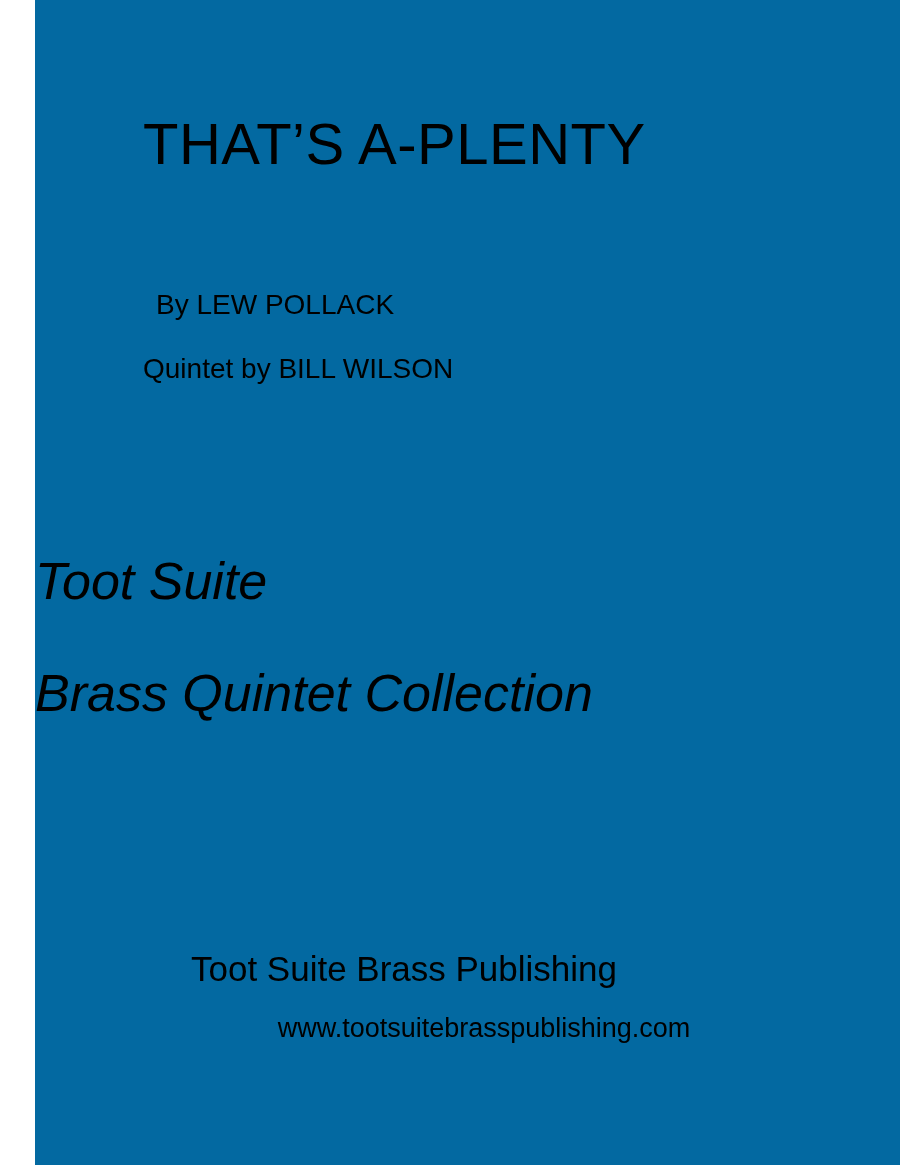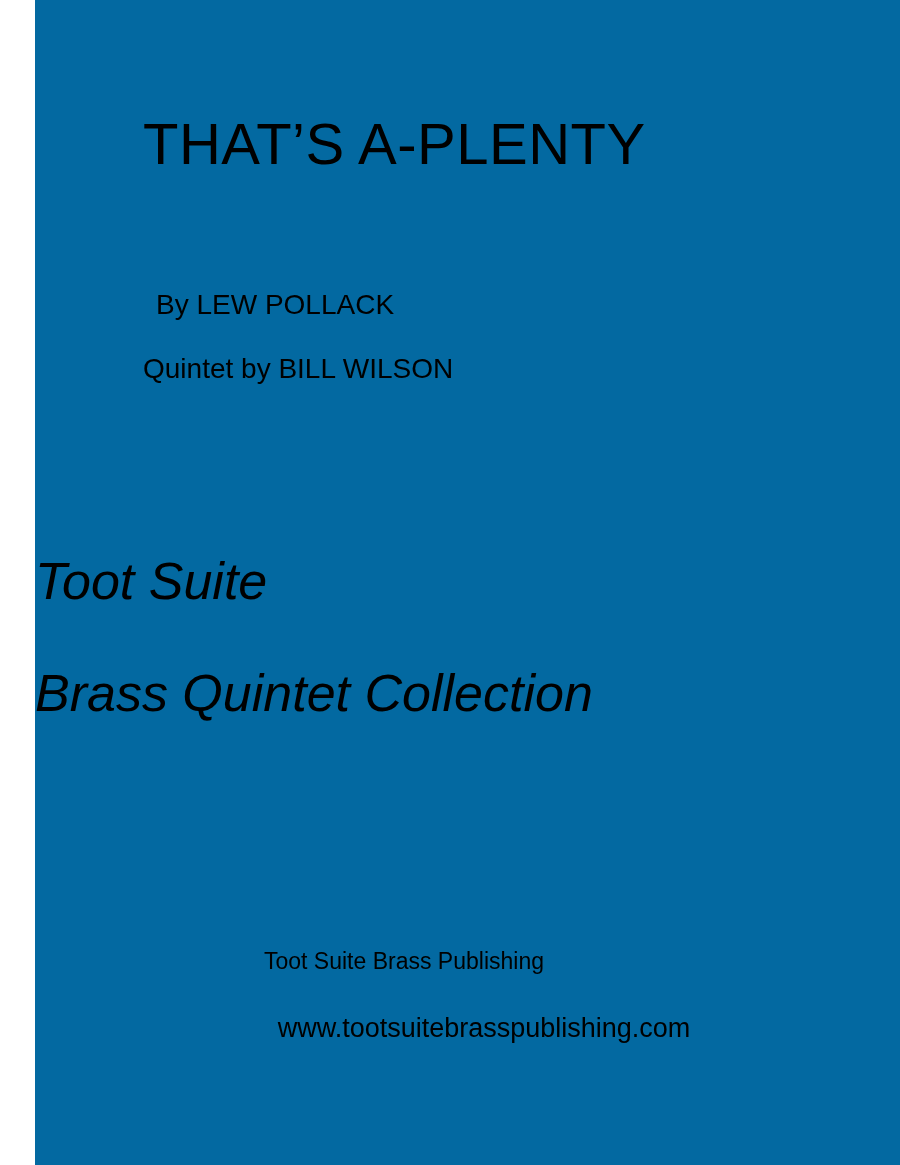--- a/index.html
+++ b/index.html
@@ -63,21 +63,21 @@
   }
   .collection-line2 {
     top: 664px;
   }
   .publisher {
     position: absolute;
     left: 0;
     width: 738px;
     top: 948px;
     text-align: center;
-    font-size: 23px;
+    font-size: 35px;
     line-height: 1.2;
   }
   .website {
     position: absolute;
     left: 0;
     width: 898px;
     top: 1012px;
     text-align: center;
     font-size: 27px;
     line-height: 1.2;

